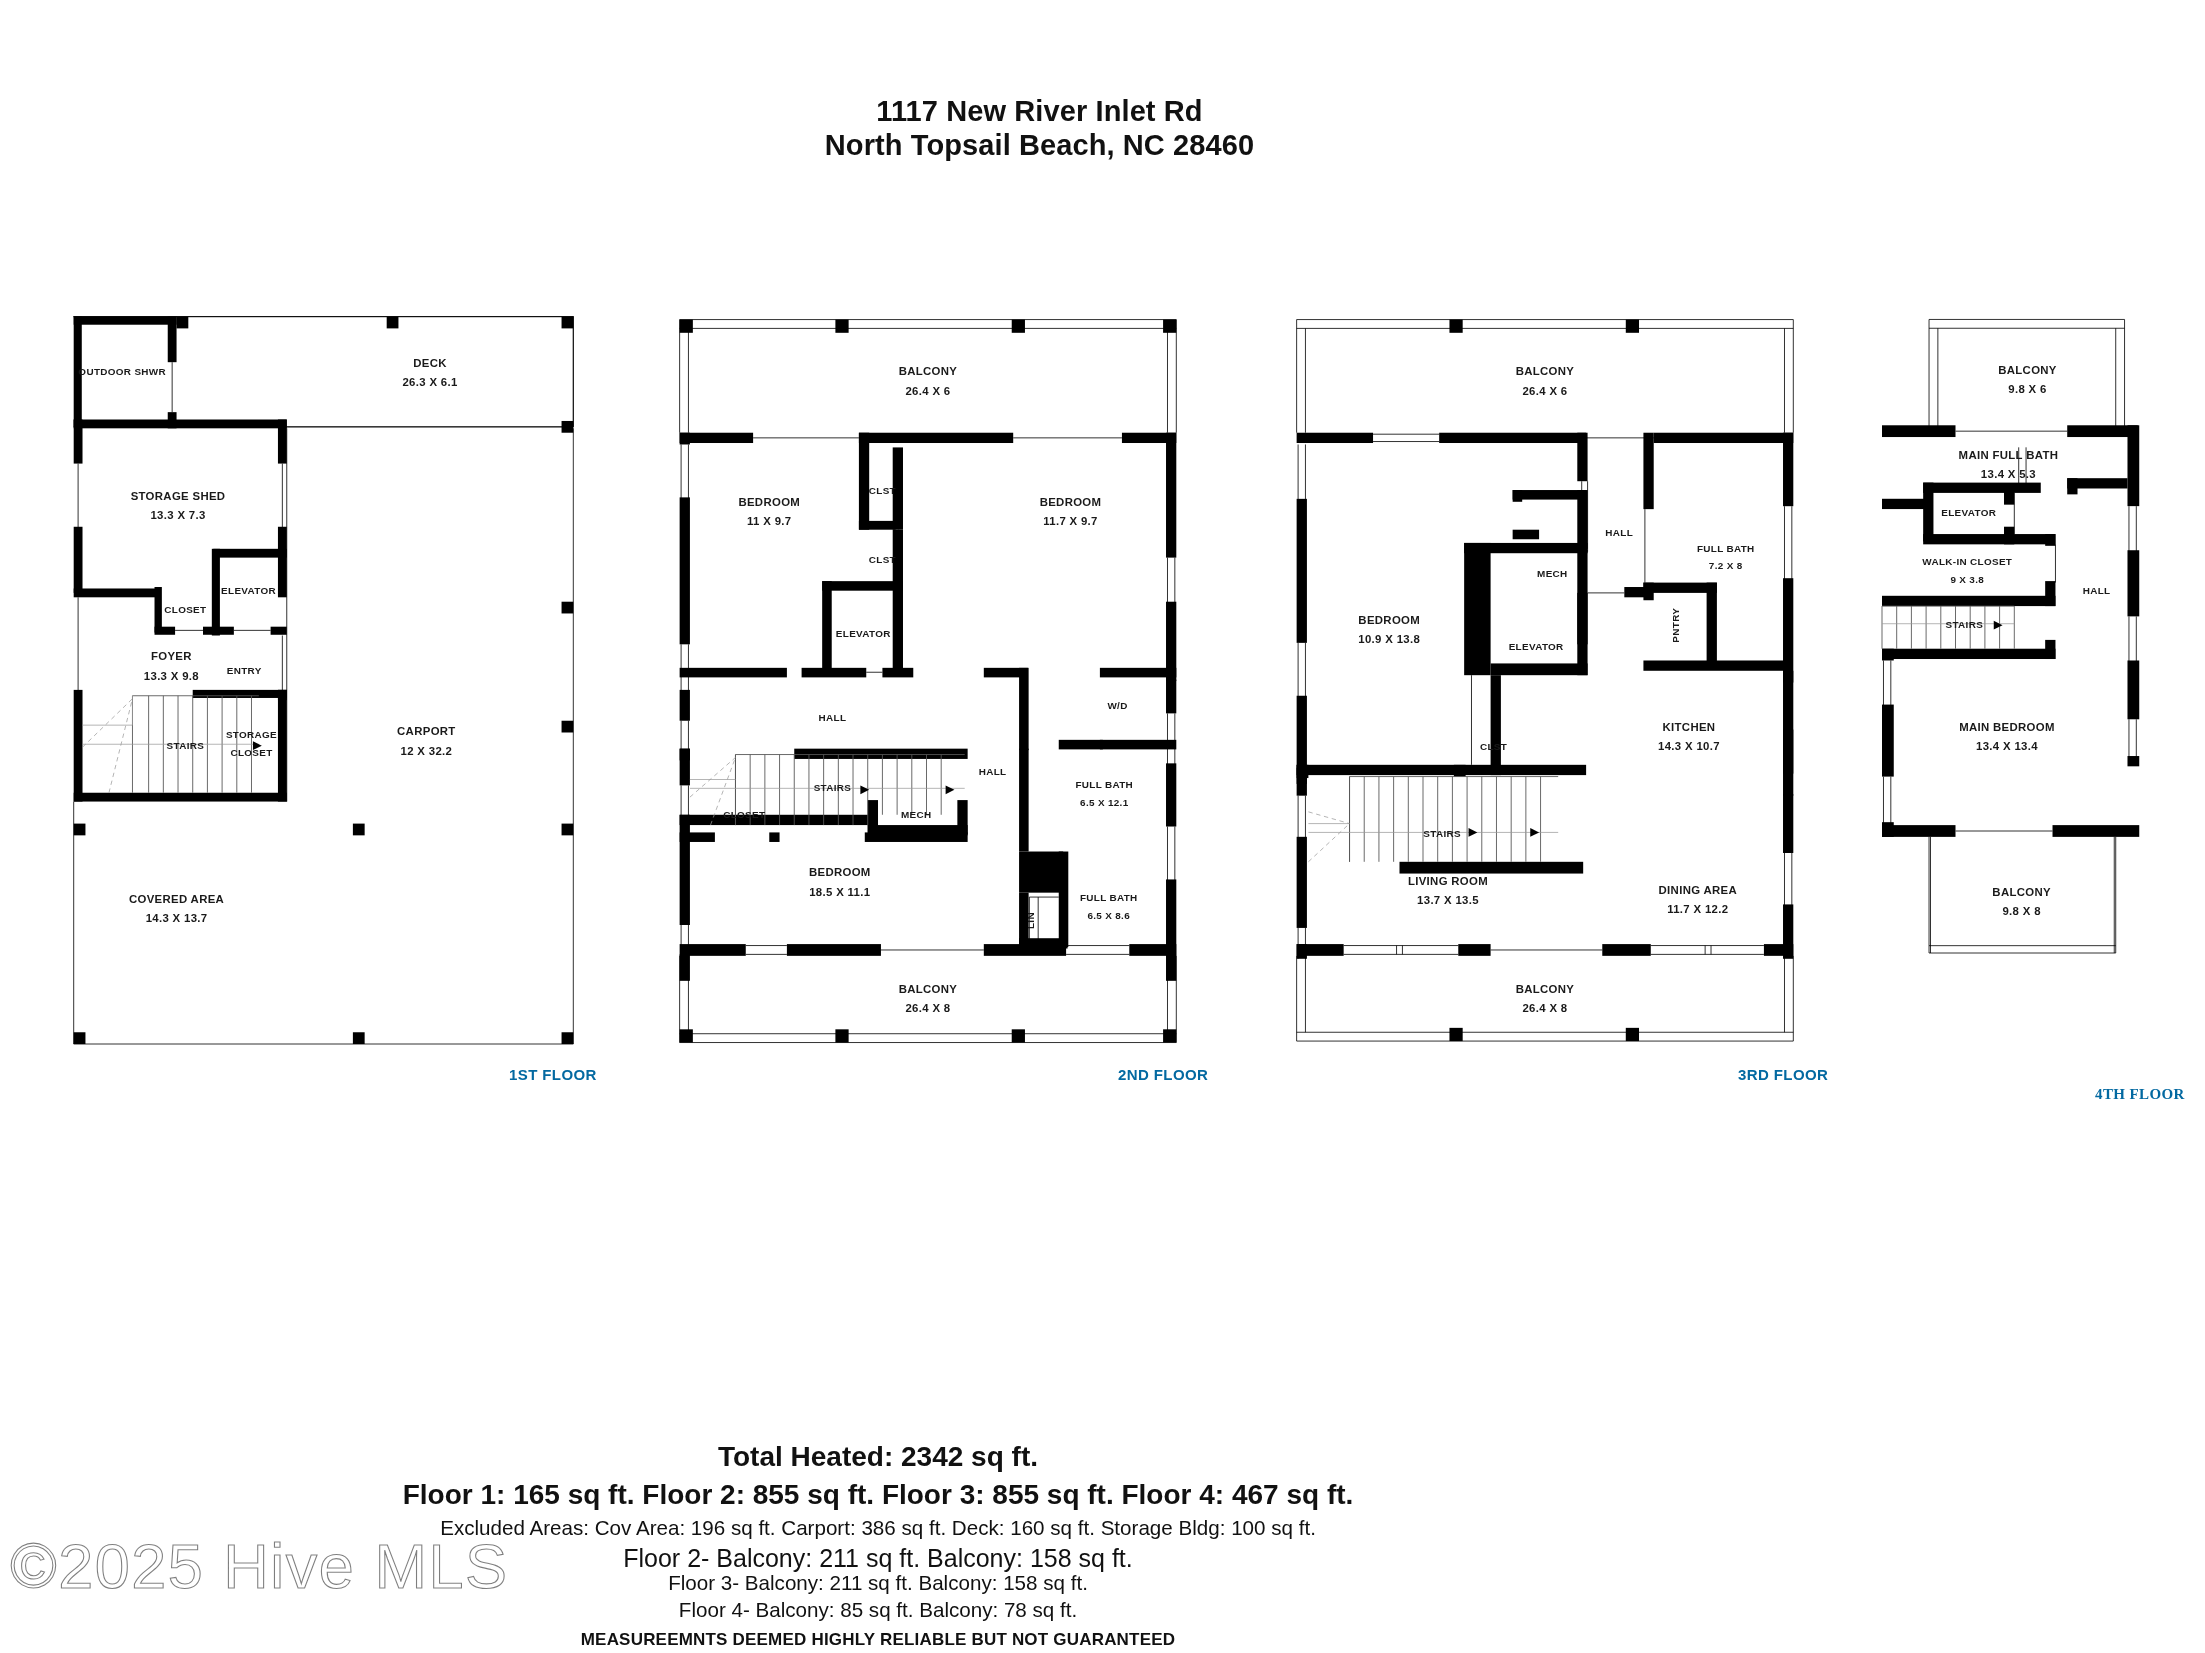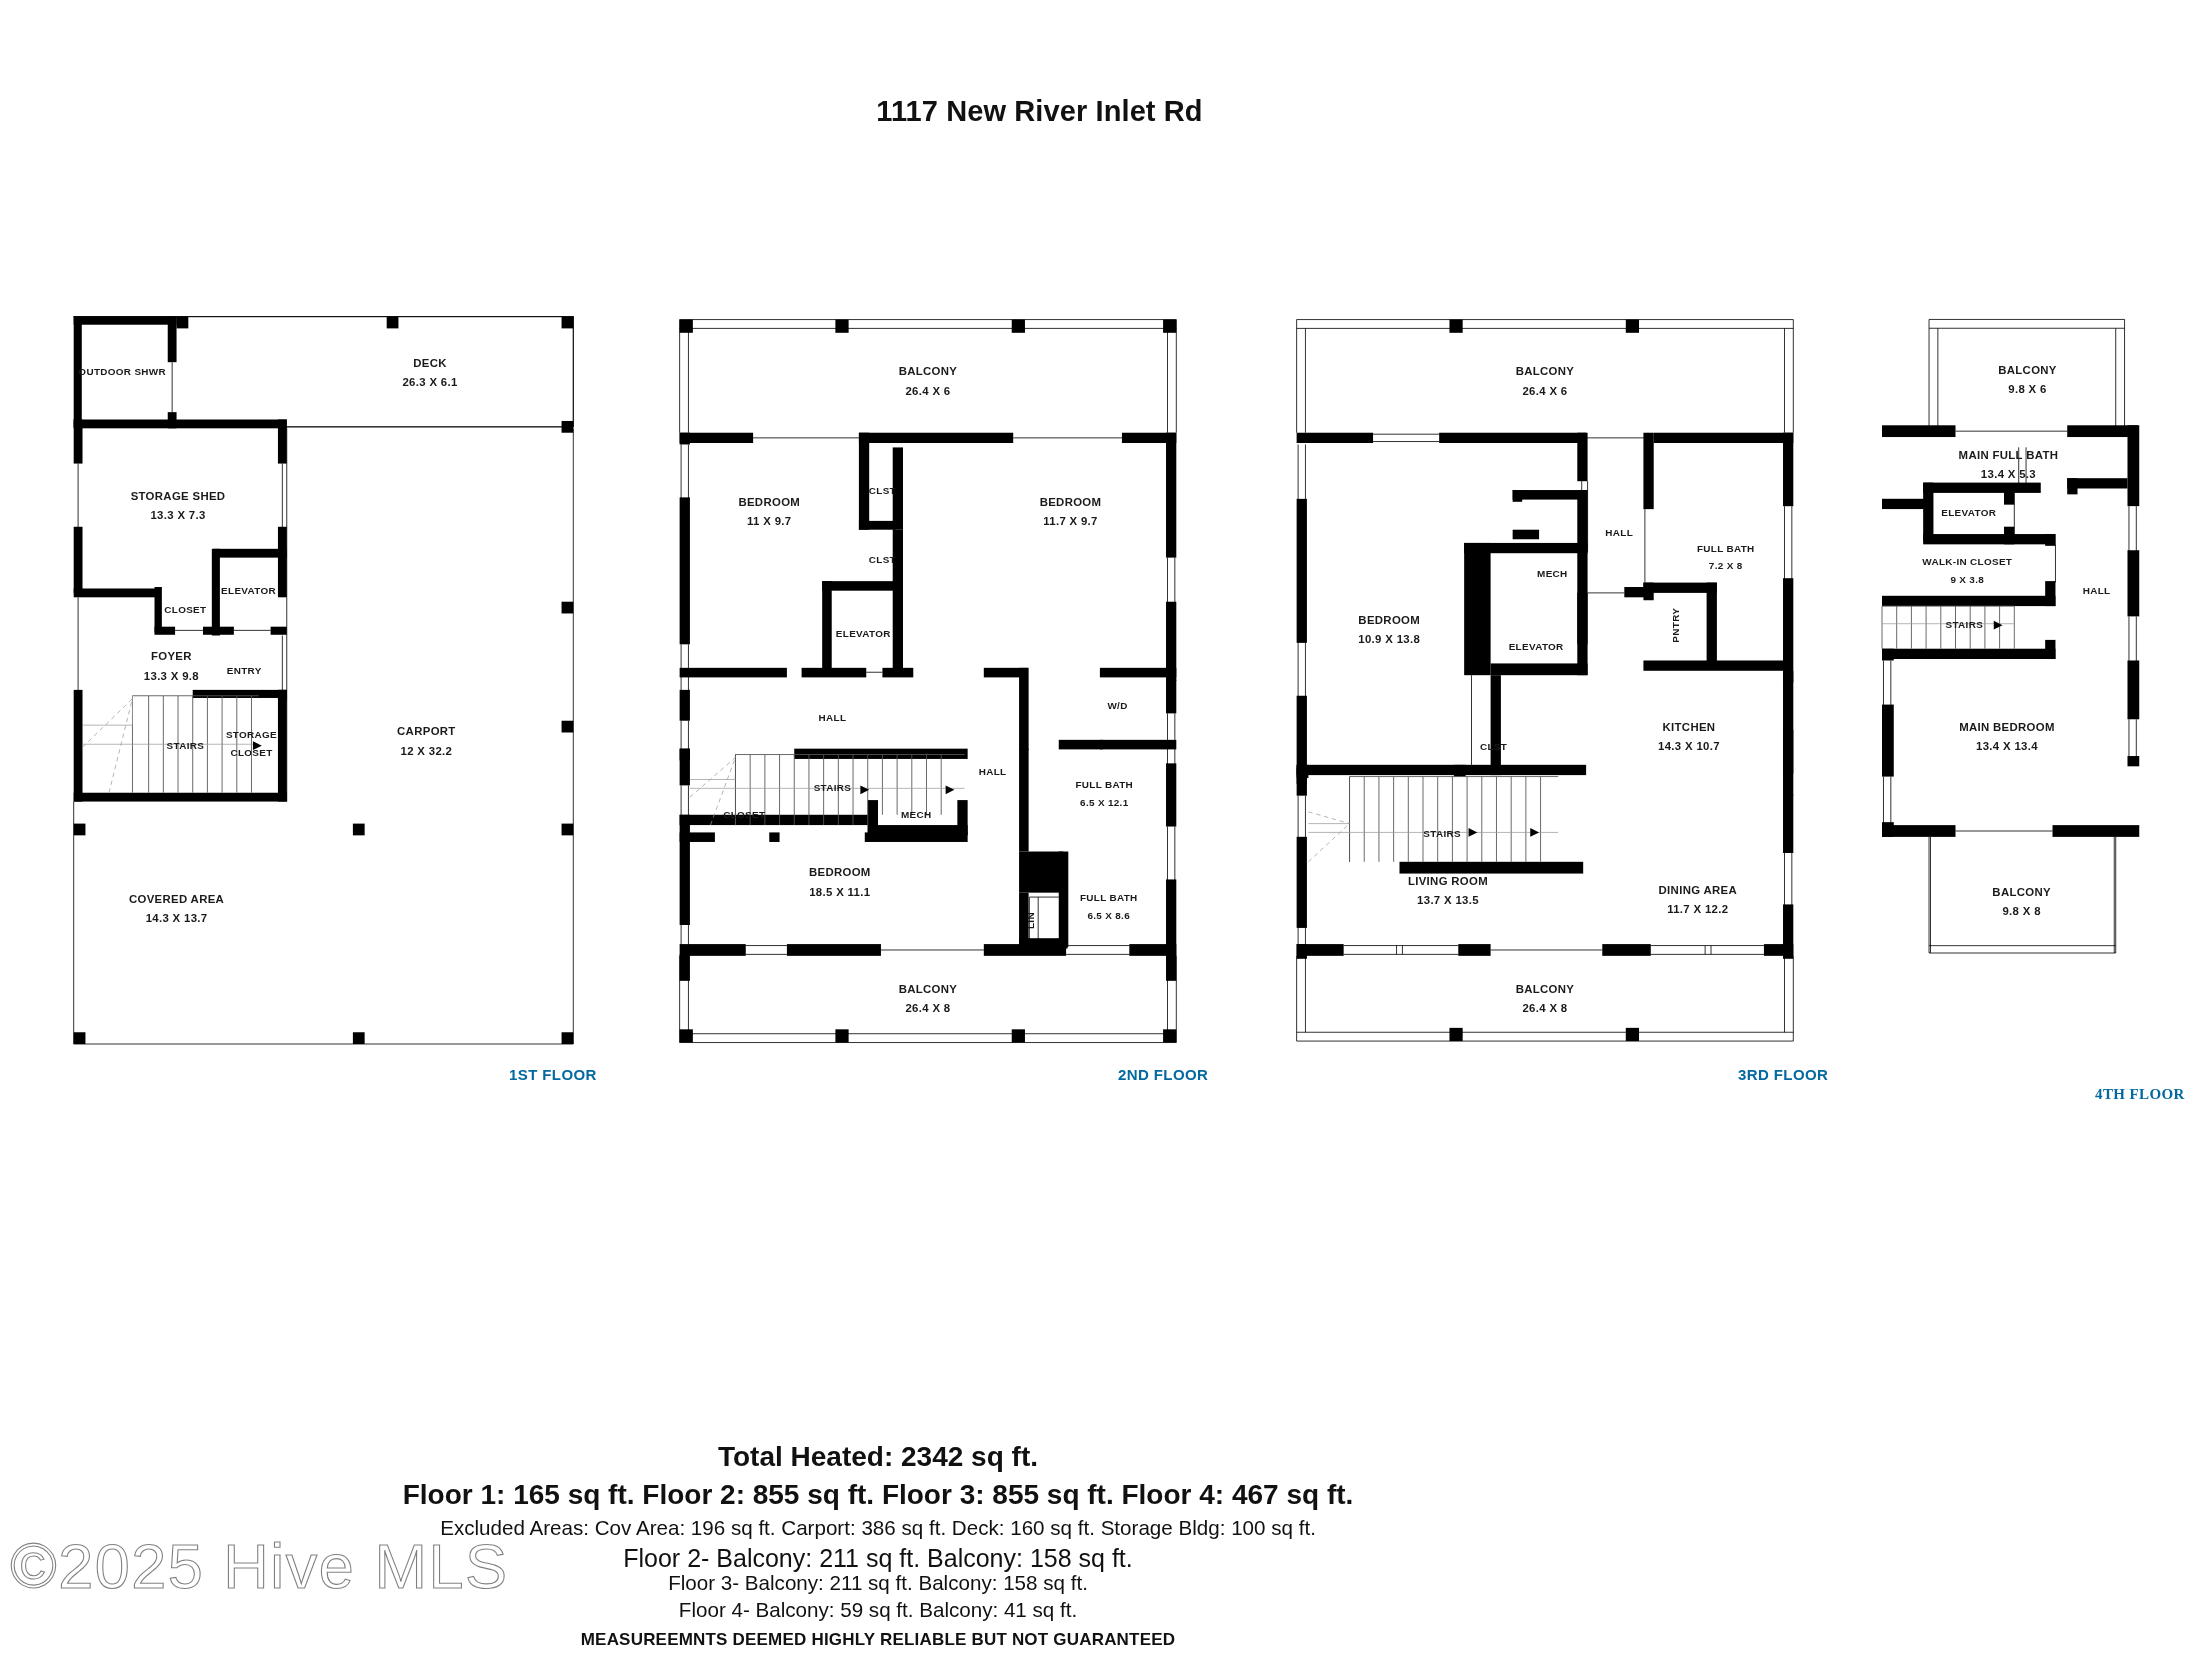--- a/index.html
+++ b/index.html
@@ -66,20 +66,21 @@
   }
   .rsm{font-size:13.5px;}
 </style>
 </head>
 <body>
 
 <div id="sheet">
 
   <div class="title-block">
     <span>1117 New River Inlet Rd</span>
+    <span class="l2">North Topsail Beach, NC 28460</span>
   </div>
 
   <div id="plans">
 
     <div class="plan" style="left:59px;top:0px;">
       <svg width="529" height="750" viewBox="0 0 720 1020">
 
         <path class="thin2" d="M20 10 H700 V160 H20"></path>
         <rect class="thin2" x="20" y="10" width="680" height="0.1" fill="none"></rect>
 
@@ -493,19 +494,19 @@
       <div class="floor-caption" style="left:213px;top:777px;font-family:Liberation Serif, serif;">4TH FLOOR</div>
     </div>
 
   </div>
 
   <div class="footer f-total">Total Heated: 2342 sq ft.</div>
   <div class="footer f-floors">Floor 1: 165 sq ft. Floor 2: 855 sq ft. Floor 3: 855 sq ft. Floor 4: 467 sq ft.</div>
   <div class="footer f-excluded">Excluded Areas: Cov Area: 196 sq ft. Carport: 386 sq ft. Deck: 160 sq ft. Storage Bldg: 100 sq ft.</div>
   <div class="footer f-l1">Floor 2- Balcony: 211 sq ft. Balcony: 158 sq ft.</div>
   <div class="footer f-l2">Floor 3- Balcony: 211 sq ft. Balcony: 158 sq ft.</div>
-  <div class="footer f-l3">Floor 4- Balcony: 59 sq ft. Balcony: 41 sq ft.</div>
+  <div class="footer f-l3">Floor 4- Balcony: 85 sq ft. Balcony: 78 sq ft.</div>
   <div class="footer f-disclaimer">MEASUREEMNTS DEEMED HIGHLY RELIABLE BUT NOT GUARANTEED</div>
 
   <div class="watermark">©2025 Hive MLS</div>
 
 </div>
 
 
 </body></html>

